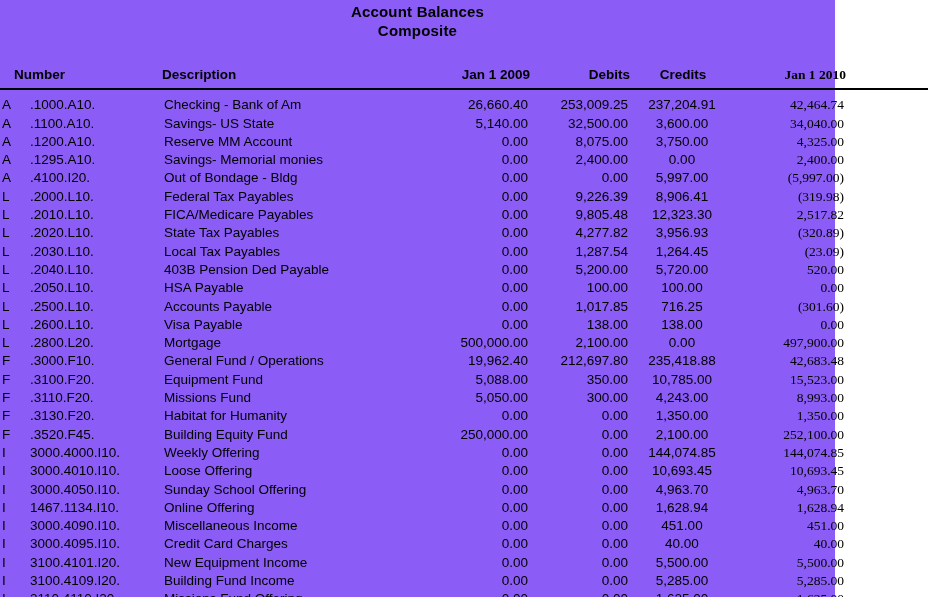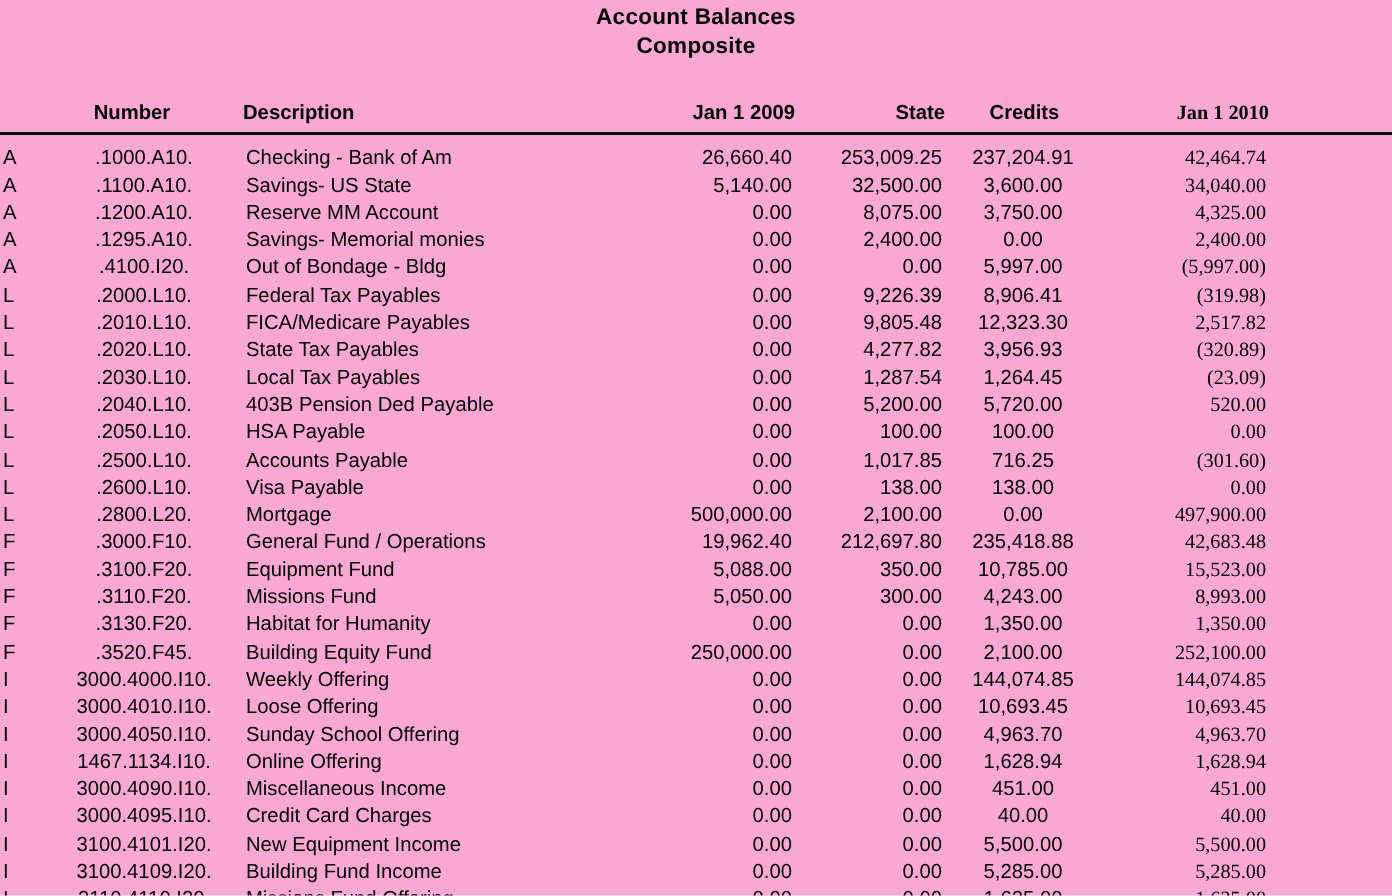--- a/index.html
+++ b/index.html
@@ -9,23 +9,23 @@
   }
   body {
     width: 928px;
     height: 597px;
     font-family: "Liberation Sans", sans-serif;
     color: #000000;
     overflow: hidden;
   }
   .page {
     position: relative;
-    width: 928px;
+    width: 835px;
     height: 597px;
-    background: #f9a8d4;
+    background: #8b5cf6;
   }
   .title-block {
     text-align: center;
     padding-top: 2px;
   }
   .title-line {
     font-size: 15px;
     font-weight: bold;
     line-height: 19px;
     letter-spacing: 0.2px;
@@ -41,21 +41,21 @@
     font-size: 13.5px;
     line-height: 18.3px;
     white-space: nowrap;
   }
   .report thead th {
     font-weight: bold;
     vertical-align: bottom;
     padding-bottom: 4px;
   }
   .col-type   { width: 14px;  text-align: left; }
-  .col-number { width: 148px; text-align: center; }
+  .col-number { width: 148px; text-align: left; }
   .col-desc   { width: 250px; text-align: left; }
   .col-open   { width: 118px; text-align: right; }
   .col-deb    { width: 100px; text-align: right; }
   .col-cred   { width: 106px; text-align: center; }
   .col-close  { width: 110px; text-align: right; font-family: Liberation Serif, serif; }
   .pad-right  { width: 82px; }
 
   .hdr-type   { padding-left: 2px; }
   .hdr-number { padding-left: 16px; }
   .hdr-desc   { padding-left: 2px; }
@@ -99,21 +99,21 @@
       <col class="col-cred">
       <col class="col-close">
       <col class="pad-right">
     </colgroup>
     <thead>
       <tr>
         <th class="col-type hdr-type"></th>
         <th class="col-number hdr-number">Number</th>
         <th class="col-desc hdr-desc">Description</th>
         <th class="col-open hdr-num">Jan 1 2009</th>
-        <th class="col-deb hdr-num">State</th>
+        <th class="col-deb hdr-num">Debits</th>
         <th class="col-cred hdr-num">Credits</th>
         <th class="col-close hdr-num">Jan 1 2010</th>
         <th></th>
       </tr>
       <tr class="rule-row">
         <td class="rule" colspan="8"></td>
       </tr>
     </thead>
     <tbody>
         <tr>

